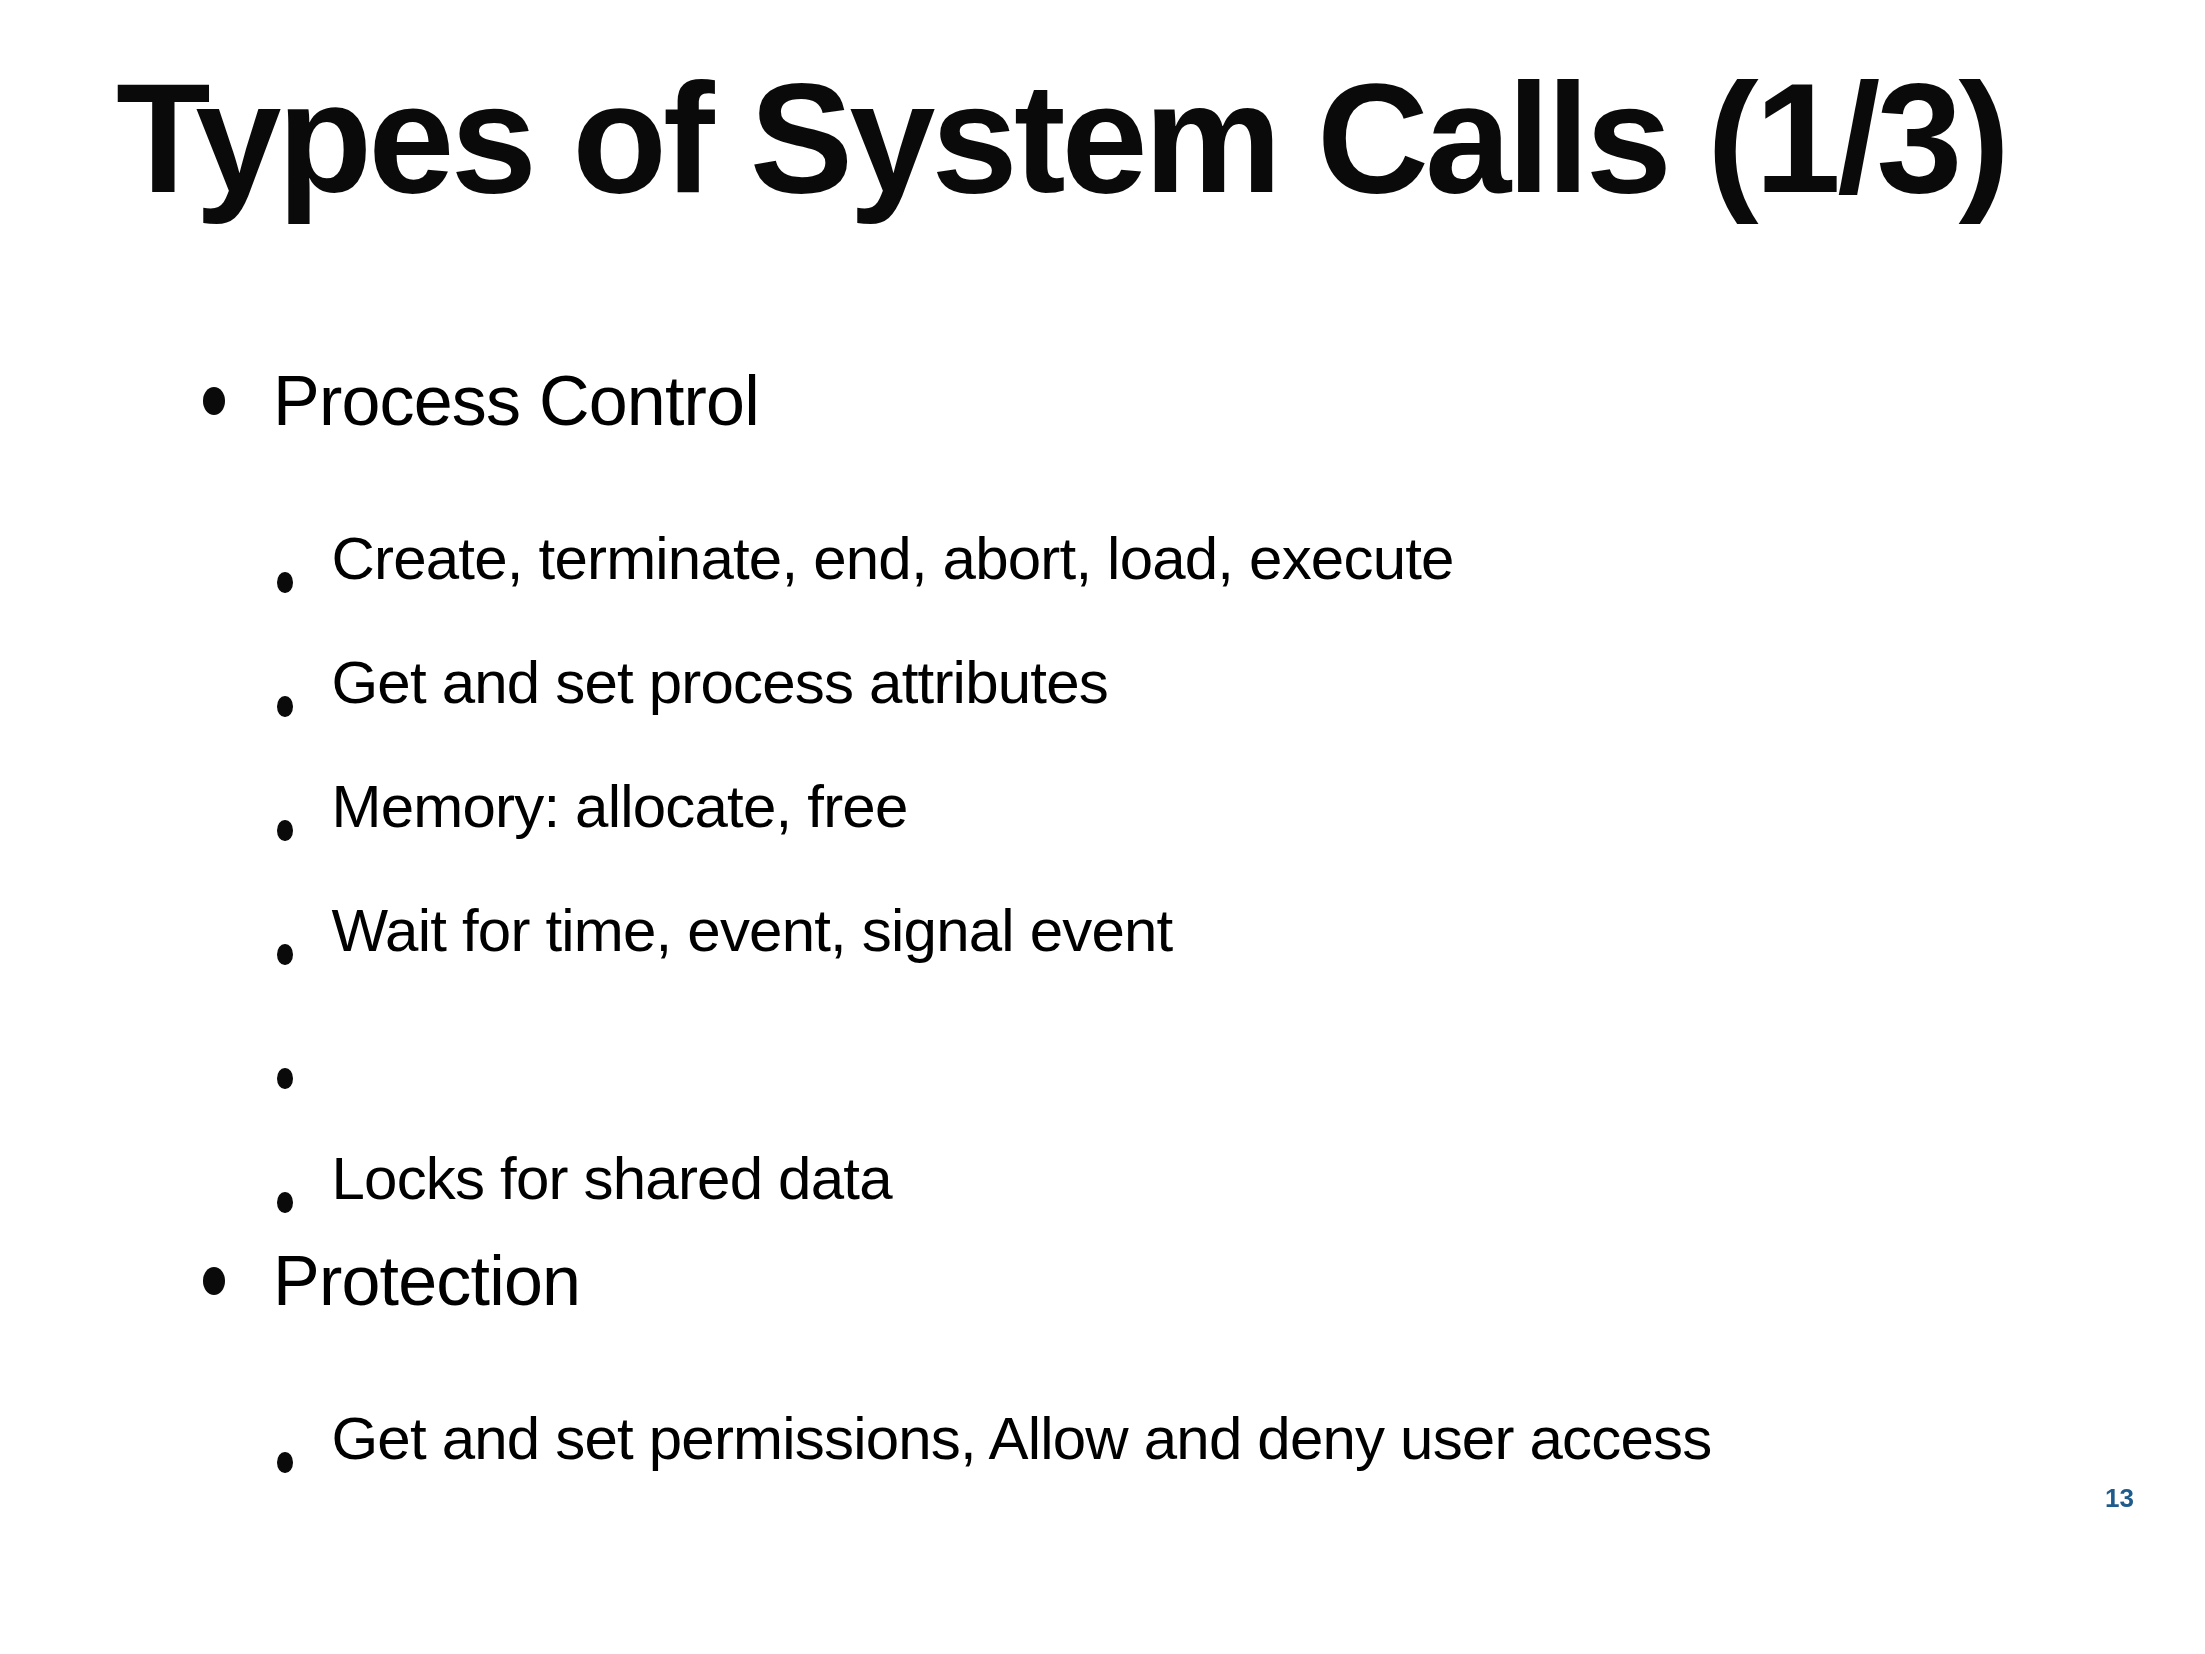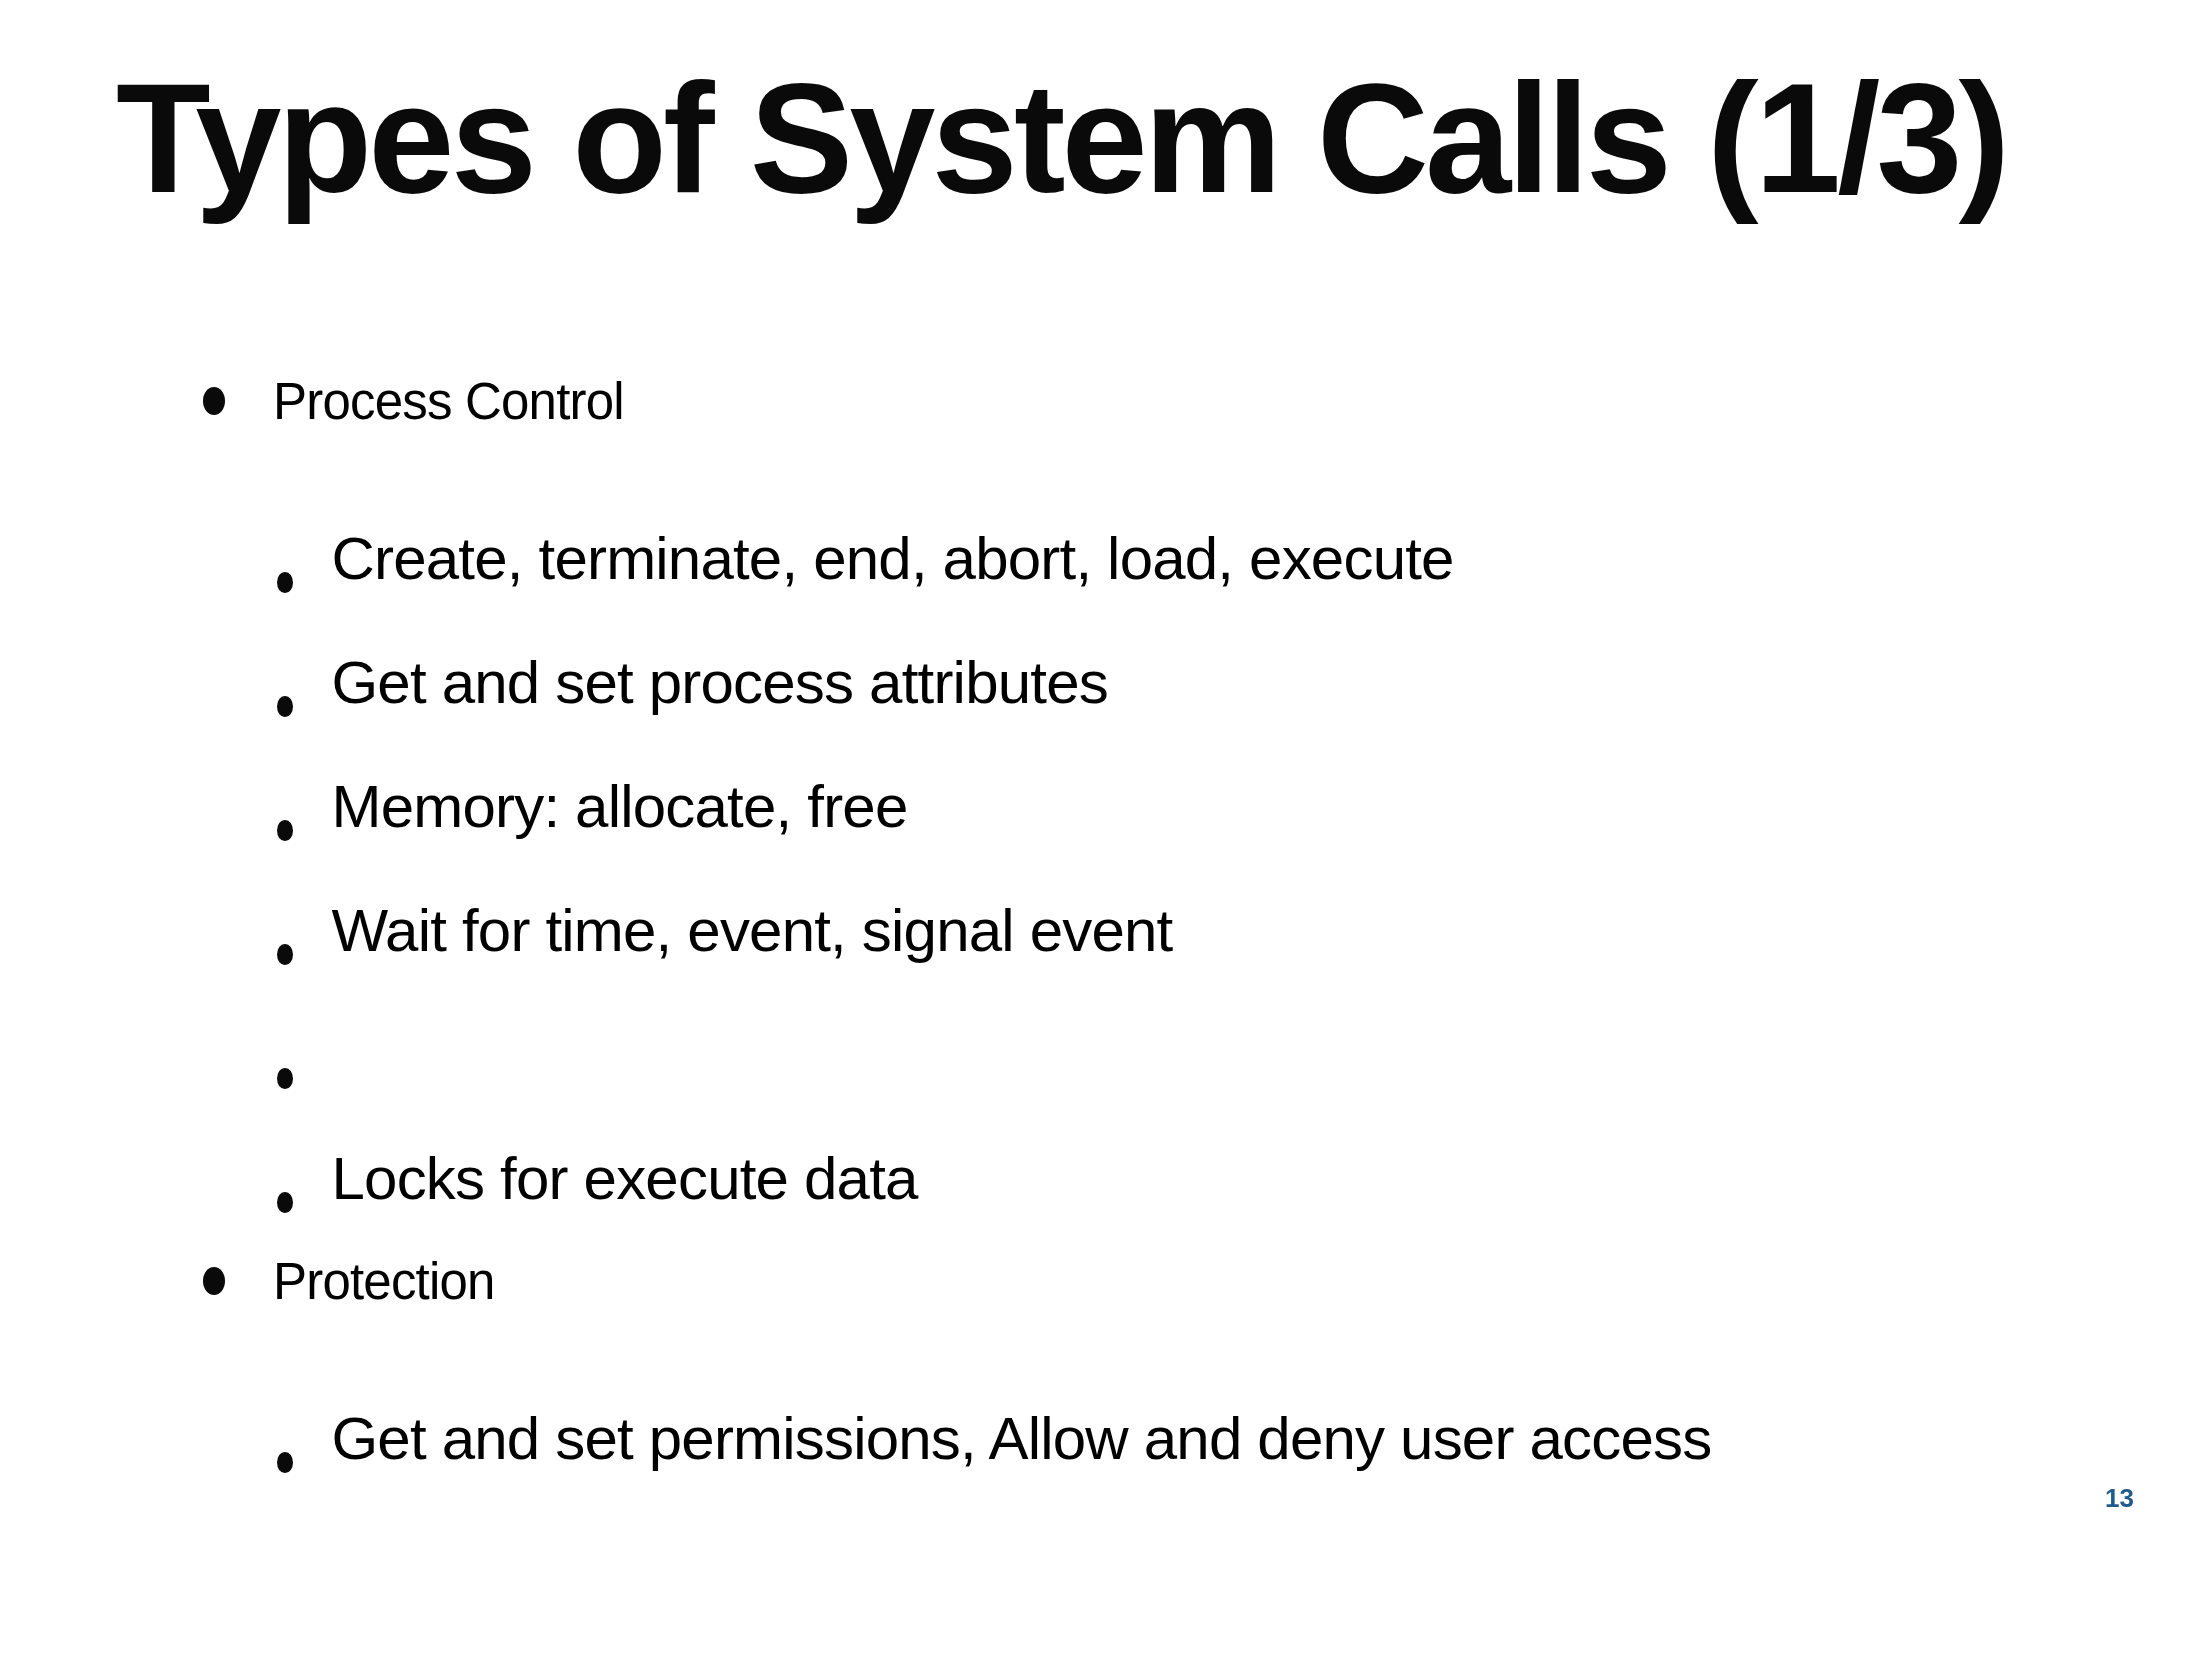--- a/index.html
+++ b/index.html
@@ -35,21 +35,21 @@
     right: 0;
   }
   .row {
     display: flex;
     align-items: center;
     white-space: nowrap;
   }
   .l1 {
     margin-left: 203px;
     height: 136px;
-    font-size: 51px;
+    font-size: 70px;
     letter-spacing: -0.8px;
   }
   .l2 {
     margin-left: 277px;
     height: 124px;
     font-size: 60px;
     letter-spacing: -0.8px;
     align-items: flex-end;
   }
   .b1 {
@@ -113,21 +113,21 @@
       <span class="b2"></span>
       <span class="txt">Wait for time, event, signal event</span>
     </div>
 
     <div class="row l2">
       <span class="b2"></span>
     </div>
 
     <div class="row l2">
       <span class="b2"></span>
-      <span class="txt">Locks for execute data</span>
+      <span class="txt">Locks for shared data</span>
     </div>
 
     <div class="row l1">
       <span class="b1"></span>
       <span class="txt">Protection</span>
     </div>
 
     <div class="row l2">
       <span class="b2"></span>
       <span class="txt">Get and set permissions, Allow and deny user access</span>

